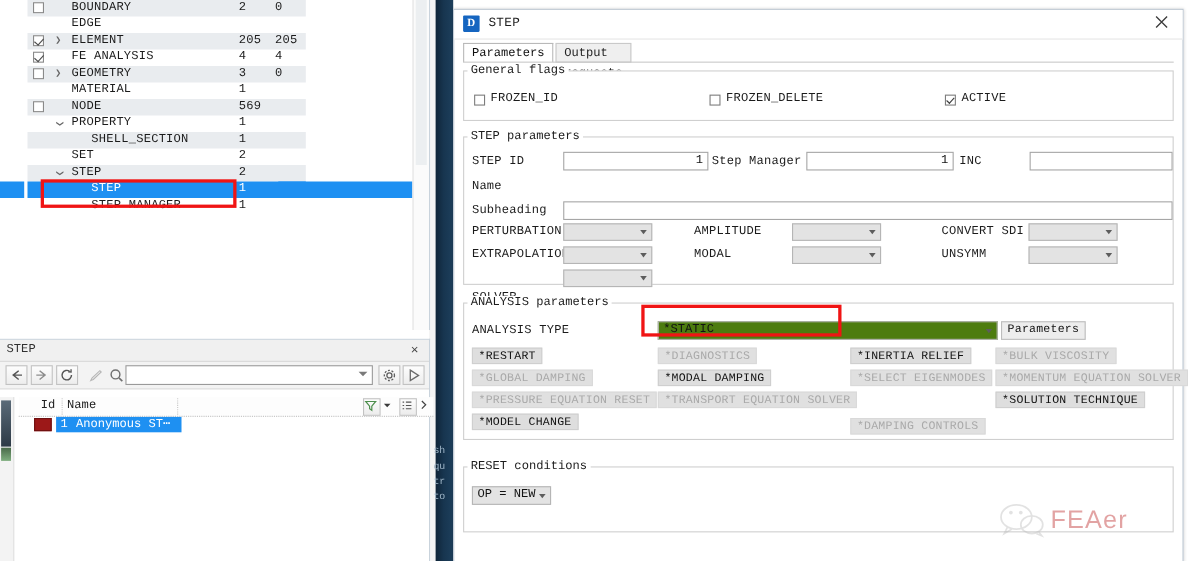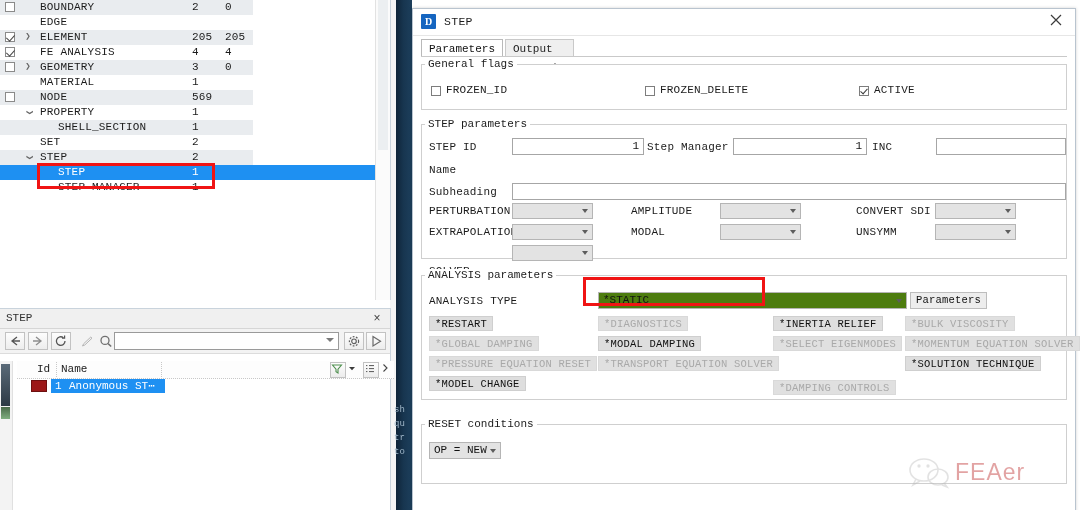--- a/index.html
+++ b/index.html
@@ -15,21 +15,21 @@
   
   .bg-dark{position:absolute;top:0;left:396px;width:16px;height:510px;
     background:linear-gradient(90deg,#0f2438 0%,#17354f 45%,#1d3f5c 100%);}
   .bg-white-gap{position:absolute;top:0;left:390px;width:6px;height:510px;background:#f4f4f4;}
   .clip-text{position:absolute;left:394px;width:18px;color:#9fb6c8;font-size:9px;
     line-height:12px;letter-spacing:0;}
 
   
   .tree-panel{position:absolute;left:0;top:0;width:390px;height:300px;background:#ffffff;
     border-right:1px solid #c9d3dc;}
-  .tree-inner{position:relative;width:253px;}
+  .tree-inner{position:relative;width:253px;padding-left:25px;}
   .trow{position:relative;height:15px;line-height:15px;white-space:nowrap;}
   .trow.alt{background:#e9ecef;}
   .trow.sel{background:#1e90f2;color:#ffffff;}
   .trow .cb{position:absolute;left:5px;top:2px;width:10px;height:10px;
     border:1px solid #8a8a8a;background:#fff;box-sizing:border-box;}
   .trow .cb.checked::after{content:"";position:absolute;left:2px;top:0px;width:4px;height:7px;
     border:solid #4a4a4a;border-width:0 1.5px 1.5px 0;transform:rotate(42deg);}
   .trow .arr{position:absolute;top:0;width:12px;text-align:center;color:#666;font-size:9px;}
   .trow .lbl{position:absolute;font-size:11px;letter-spacing:.2px;}
   .trow .c1{position:absolute;left:192px;}

